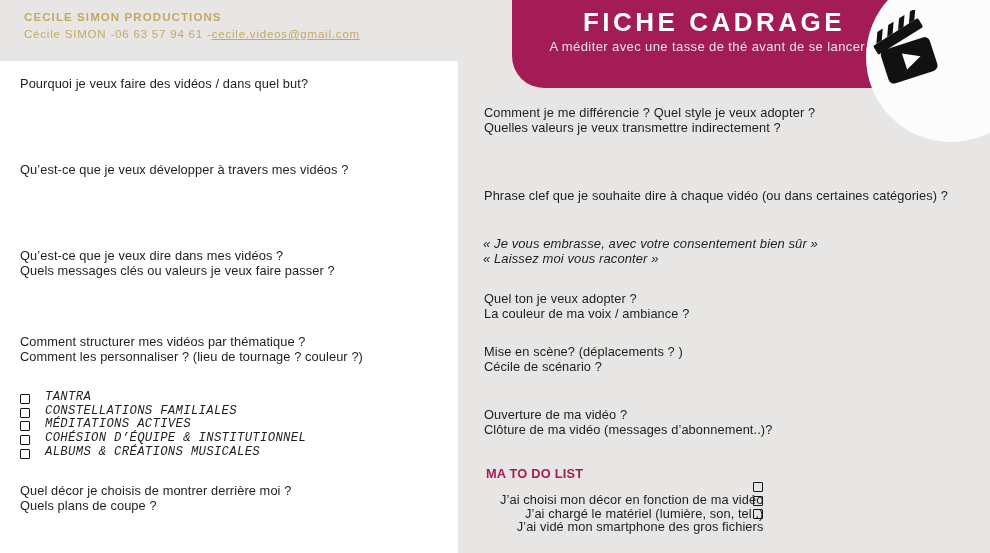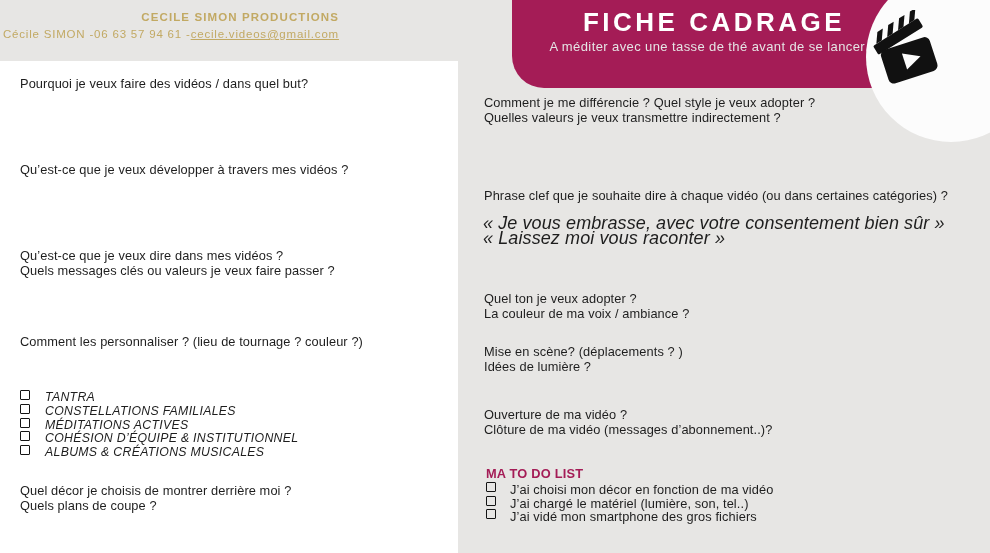--- a/index.html
+++ b/index.html
@@ -6,46 +6,46 @@
   body{
     width:990px;height:553px;position:relative;overflow:hidden;
     background:#E7E6E4;
     font-family:"Liberation Sans","DejaVu Sans",sans-serif;
     color:#1E1E1E;
   }
   .abs{position:absolute;}
   
   .left-panel{left:0;top:61px;width:458px;height:492px;background:#FFFFFF;}
   
-  .hdr{left:3px;top:9px;color:#C2A963;text-align:right;}
+  .hdr{left:24px;top:9px;color:#C2A963;}
   .hdr-company{font-size:11.5px;font-weight:600;letter-spacing:1.1px;line-height:17px;}
   .hdr-line2{font-size:11.5px;letter-spacing:0.8px;line-height:17px;display:flex;align-items:baseline;}
   .hdr-email{color:#C2A963;text-decoration:underline;cursor:pointer;}
   
   .banner{
     left:512px;top:0;width:478px;height:88px;background:#A41C56;
     border-radius:0 0 0 32px;z-index:1;
     display:flex;flex-direction:column;align-items:center;
     padding-top:7px;box-sizing:border-box;
   }
   .banner-inner{width:100%;padding-right:74px;box-sizing:border-box;text-align:center;}
   .banner-title{color:#FFFFFF;font-weight:700;font-size:26px;letter-spacing:3.5px;line-height:30px;}
   .banner-sub{color:#151515;font-size:19px;letter-spacing:1.2px;line-height:23px;margin-top:1px;}
   .banner-tag{color:#e5e5e5;font-size:13px;letter-spacing:0.4px;line-height:17px;margin-top:1px;}
   .circle{left:866px;top:-28px;width:170px;height:170px;border-radius:50%;background:#FCFCFC;z-index:2;}
   .clap{left:868px;top:10px;width:80px;height:80px;z-index:3;}
   
   .tblock{font-size:12.8px;line-height:14.5px;letter-spacing:0.1px;white-space:nowrap;}
-  .quotes{font-size:18px;line-height:15px;font-style:italic;letter-spacing:0.1px;white-space:nowrap;}
+  .quotes{font-size:13px;line-height:15px;font-style:italic;letter-spacing:0.1px;white-space:nowrap;margin-top:20px;}
   .cb-list{white-space:nowrap;}
-  .cb-row{display:flex;align-items:flex-start;height:13.8px;}
+  .cb-row{display:flex;align-items:flex-end;height:13.8px;font-family:Liberation Mono, monospace;}
   .cb{display:inline-block;width:8px;height:8px;border:1.4px solid #141414;border-radius:1px;flex:0 0 auto;}
   .cat-label{font-size:12.3px;font-style:italic;letter-spacing:0.3px;margin-left:15px;}
   .todo-title{font-size:12.8px;font-weight:700;color:#A41C56;letter-spacing:0.2px;white-space:nowrap;}
-  .todo-row{display:flex;align-items:flex-start;height:13.7px;}
+  .todo-row{display:flex;align-items:flex-end;height:13.7px;flex-direction:column;}
   .todo-label{font-size:12.8px;letter-spacing:0.1px;margin-left:14px;white-space:nowrap;}
   .todo-label b{font-weight:700;}
 </style>
 </head>
 <body>
 
 <div class="abs left-panel"></div>
 
 <div class="abs hdr">
   <div class="hdr-company">CECILE SIMON PRODUCTIONS</div>
@@ -84,20 +84,21 @@
 <div class="abs tblock" style="left:20px;top:163px">
   <div>Qu’est-ce que je veux développer à travers mes vidéos ?</div>
 </div>
 
 <div class="abs tblock" style="left:20px;top:249px">
   <div>Qu’est-ce que je veux dire dans mes vidéos ?</div>
   <div>Quels messages clés ou valeurs je veux faire passer ?</div>
 </div>
 
 <div class="abs tblock" style="left:20px;top:335px">
+  <div>Comment structurer mes vidéos par thématique ?</div>
   <div>Comment les personnaliser ? (lieu de tournage ? couleur ?)</div>
 </div>
 
 <div class="abs cb-list" style="left:20px;top:390px">
   <div class="cb-row">
     <span class="cb"></span>
     <span class="cat-label">TANTRA</span>
   </div>
   <div class="cb-row">
     <span class="cb"></span>
@@ -115,42 +116,42 @@
     <span class="cb"></span>
     <span class="cat-label">ALBUMS &amp; CRÉATIONS MUSICALES</span>
   </div>
 </div>
 
 <div class="abs tblock" style="left:20px;top:484px">
   <div>Quel décor je choisis de montrer derrière moi ?</div>
   <div>Quels plans de coupe ?</div>
 </div>
 
-<div class="abs tblock" style="left:484px;top:96px">
+<div class="abs tblock" style="left:484px;top:106px">
   <div>Comment je me différencie ? Quel style je veux adopter ?</div>
   <div>Quelles valeurs je veux transmettre indirectement ?</div>
 </div>
 
 <div class="abs tblock" style="left:484px;top:189px">
   <div>Phrase clef que je souhaite dire à chaque vidéo (ou dans certaines catégories) ?</div>
 </div>
 
 <div class="abs quotes" style="left:483px;top:216px">
   <div>« Je vous embrasse, avec votre consentement bien sûr »</div>
   <div>« Laissez moi vous raconter »</div>
 </div>
 
 <div class="abs tblock" style="left:484px;top:292px">
   <div>Quel ton je veux adopter ?</div>
   <div>La couleur de ma voix / ambiance ?</div>
 </div>
 
 <div class="abs tblock" style="left:484px;top:345px">
   <div>Mise en scène? (déplacements ? )</div>
-  <div>Idées de lumière ?</div>
+  <div>Cécile de scénario ?</div>
 </div>
 
 <div class="abs tblock" style="left:484px;top:408px">
   <div>Ouverture de ma vidéo ?</div>
   <div>Clôture de ma vidéo (messages d’abonnement..)?</div>
 </div>
 
 <div class="abs todo-title" style="left:486px;top:466px">MA TO DO LIST</div>
 
 <div class="abs cb-list" style="left:486px;top:482px">

